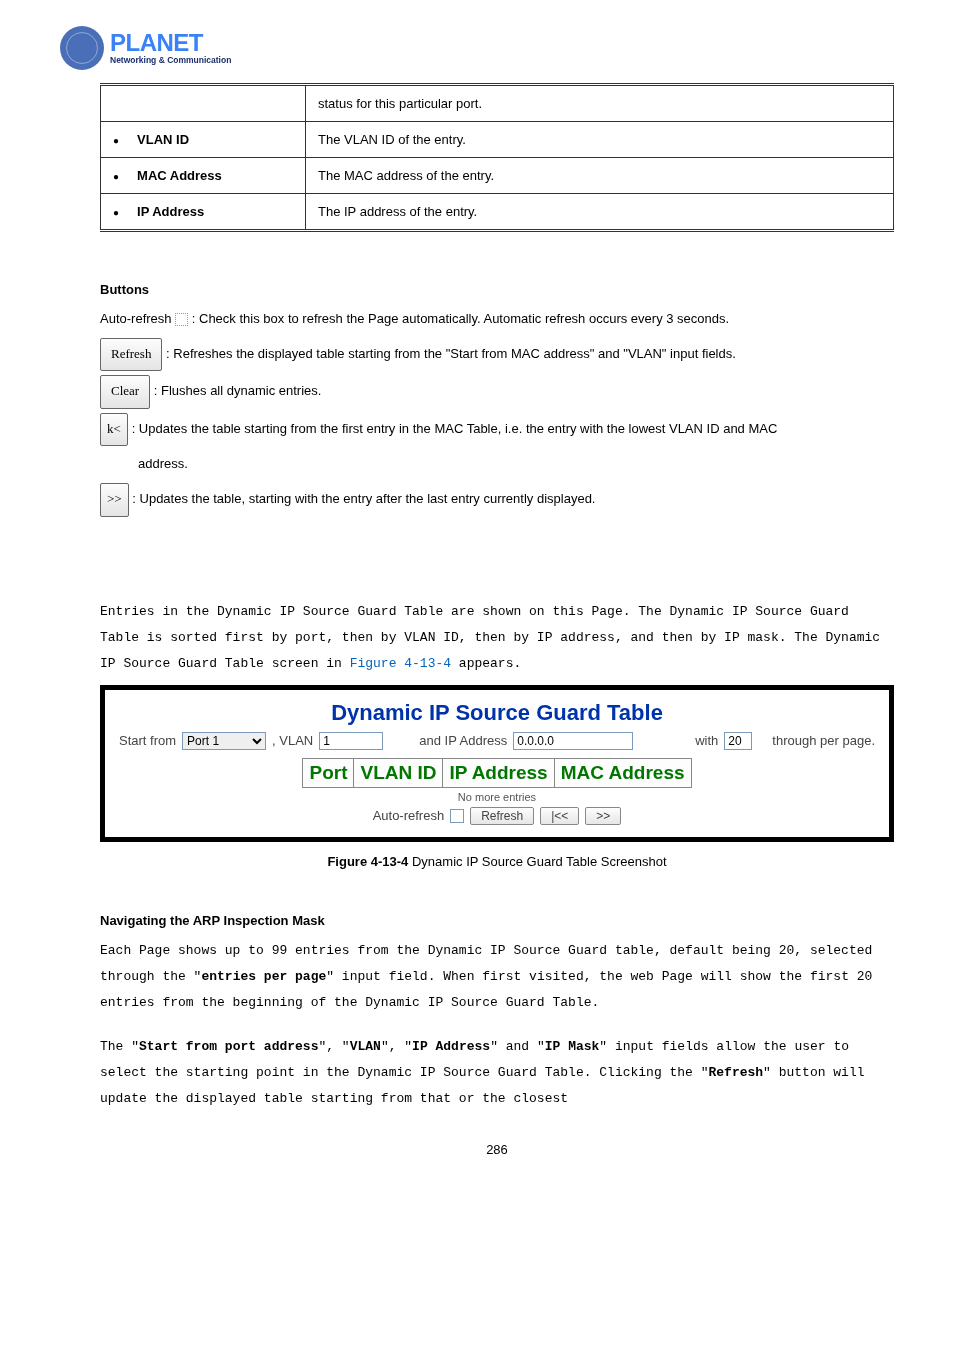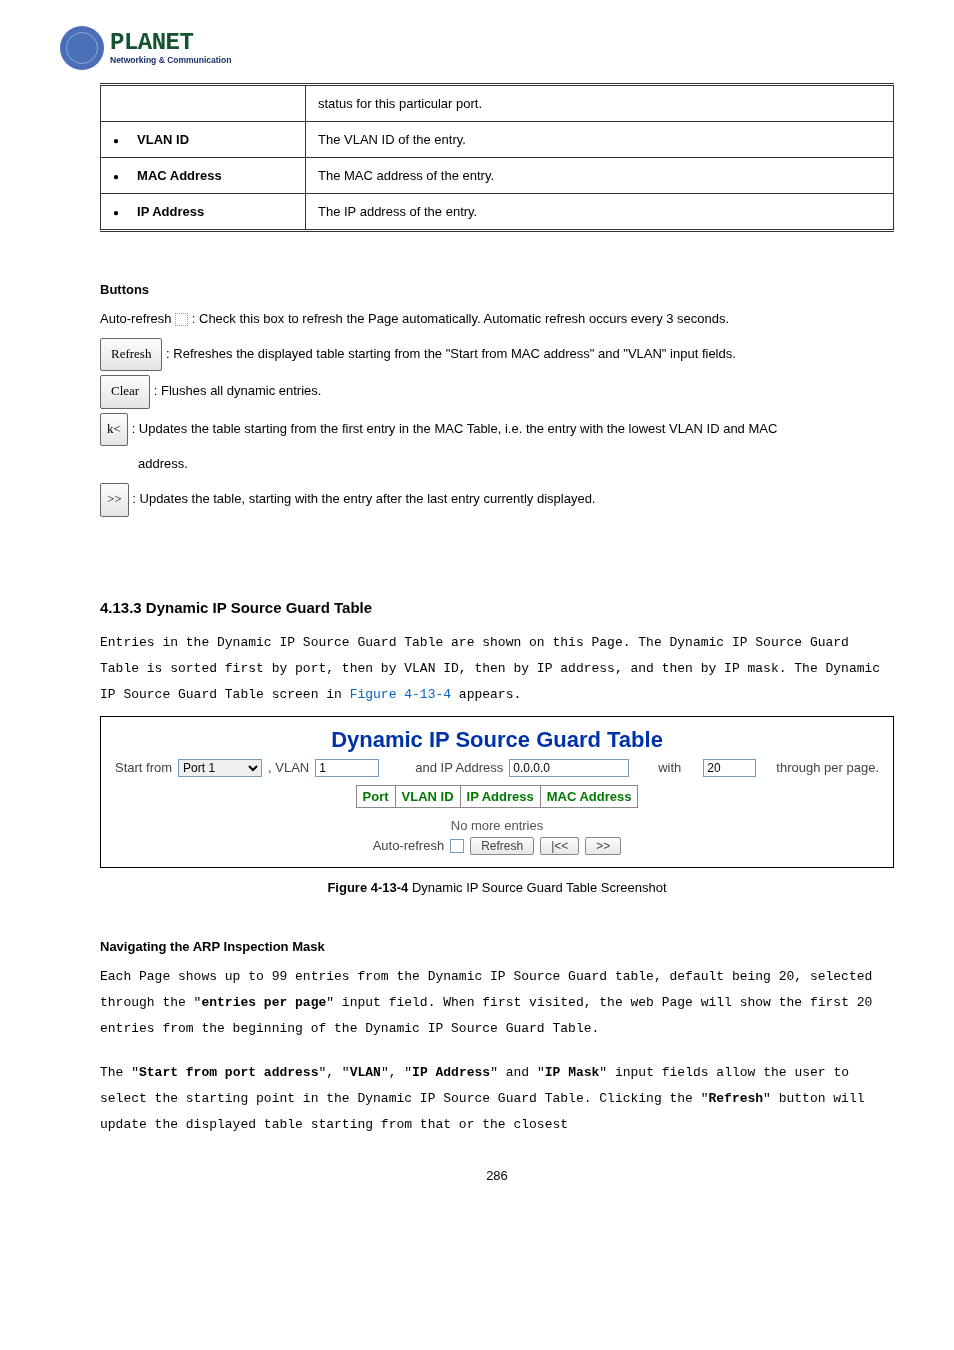--- a/index.html
+++ b/index.html
@@ -32,26 +32,25 @@
       position: absolute;
       inset: 6px;
       border: 1.5px solid #8fa8d4;
       border-radius: 50%;
     }
     .logo-text {
       display: flex;
       flex-direction: column;
     }
     .logo-main {
-      color: #14532d;
+      color: #3b82f6;
       font-weight: 900;
       font-size: 24px;
       letter-spacing: -0.5px;
       line-height: 1;
-      font-family: Liberation Mono, monospace;
     }
     .logo-sub {
       color: #1a2e6b;
       font-size: 8.5px;
       font-weight: bold;
     }
     .content {
       margin-left: 40px;
     }
     table.definition {
@@ -121,21 +120,21 @@
       margin-bottom: 14px;
     }
     .para {
       line-height: 2;
       font-family: Liberation Mono, monospace;
     }
     .fig-link {
       color: #0563c1;
     }
     .screenshot-wrap {
-      border: 1px solid #000000;
+      border: 5px solid #000000;
       padding: 0;
       width: 100%;
       box-sizing: border-box;
       margin-top: 8px;
     }
     .screenshot-inner {
       padding: 10px 14px 12px 14px;
     }
     .shot-title {
       color: #0033aa;
@@ -170,33 +169,33 @@
       flex-direction: column;
       align-items: center;
     }
     .shot-table-head {
       border: 1px solid #888;
       display: flex;
     }
     .shot-th {
       color: #007800;
       font-weight: bold;
-      font-size: 13px;
+      font-size: 19px;
       padding: 3px 6px;
       border-right: 1px solid #888;
       background: #fdfdfd;
     }
     .shot-th:last-child {
       border-right: none;
     }
     .no-more {
       color: #555;
-      font-size: 13px;
-      text-align: center;
-      margin: 10px 0 4px 0;
+      font-size: 11px;
+      text-align: center;
+      margin: 3px 0 4px 0;
     }
     .shot-buttons {
       display: flex;
       align-items: center;
       gap: 6px;
       font-size: 13px;
       color: #444;
     }
     .shot-checkbox {
       width: 12px;
@@ -292,42 +291,41 @@
     <div class="indent-address">address.</div>
 
     <div class="button-line">
       <span class="btn-img btn-small">&gt;&gt;</span>
       <span>: Updates the table, starting with the entry after the last entry currently displayed.</span>
     </div>
 
     <div class="section-gap"></div>
     <div class="small-gap"></div>
 
-    <div class="subsection-number">4.13.3 Dynamic IP Source Guard Table</div>
 
     <div class="para">
       <span>Entries in the Dynamic IP Source Guard Table are shown on this Page. The Dynamic IP Source Guard Table is sorted first by port, then by VLAN ID, then by IP address, and then by IP mask. The Dynamic IP Source Guard Table screen in </span><span class="fig-link">Figure 4-13-4</span><span> appears.</span>
     </div>
 
     <div class="screenshot-wrap">
       <div class="screenshot-inner">
         <div class="shot-title">Dynamic IP Source Guard Table</div>
         <div class="shot-controls">
           <span>Start from</span>
           <select class="shot-select" style="width:84px;">
             <option>Port 1</option>
           </select>
           <span>, VLAN</span>
           <input class="shot-input" style="width: 64px;" value="1">
           <span style="width:24px;"></span>
           <span>and IP Address</span>
           <input class="shot-input" style="width: 120px;" value="0.0.0.0">
           <span class="flex-push"></span>
           <span>with</span>
-          <input class="shot-input" style="width: 53px; margin-left: 16px;" value="20">
+          <input class="shot-input" style="width: 28px;" value="20">
           <span style="width:8px;"></span>
           <span>through per page.</span>
         </div>
         <div class="shot-table-wrap">
           <div class="shot-table-head">
             <div class="shot-th">Port</div>
             <div class="shot-th">VLAN ID</div>
             <div class="shot-th">IP Address</div>
             <div class="shot-th">MAC Address</div>
           </div>

